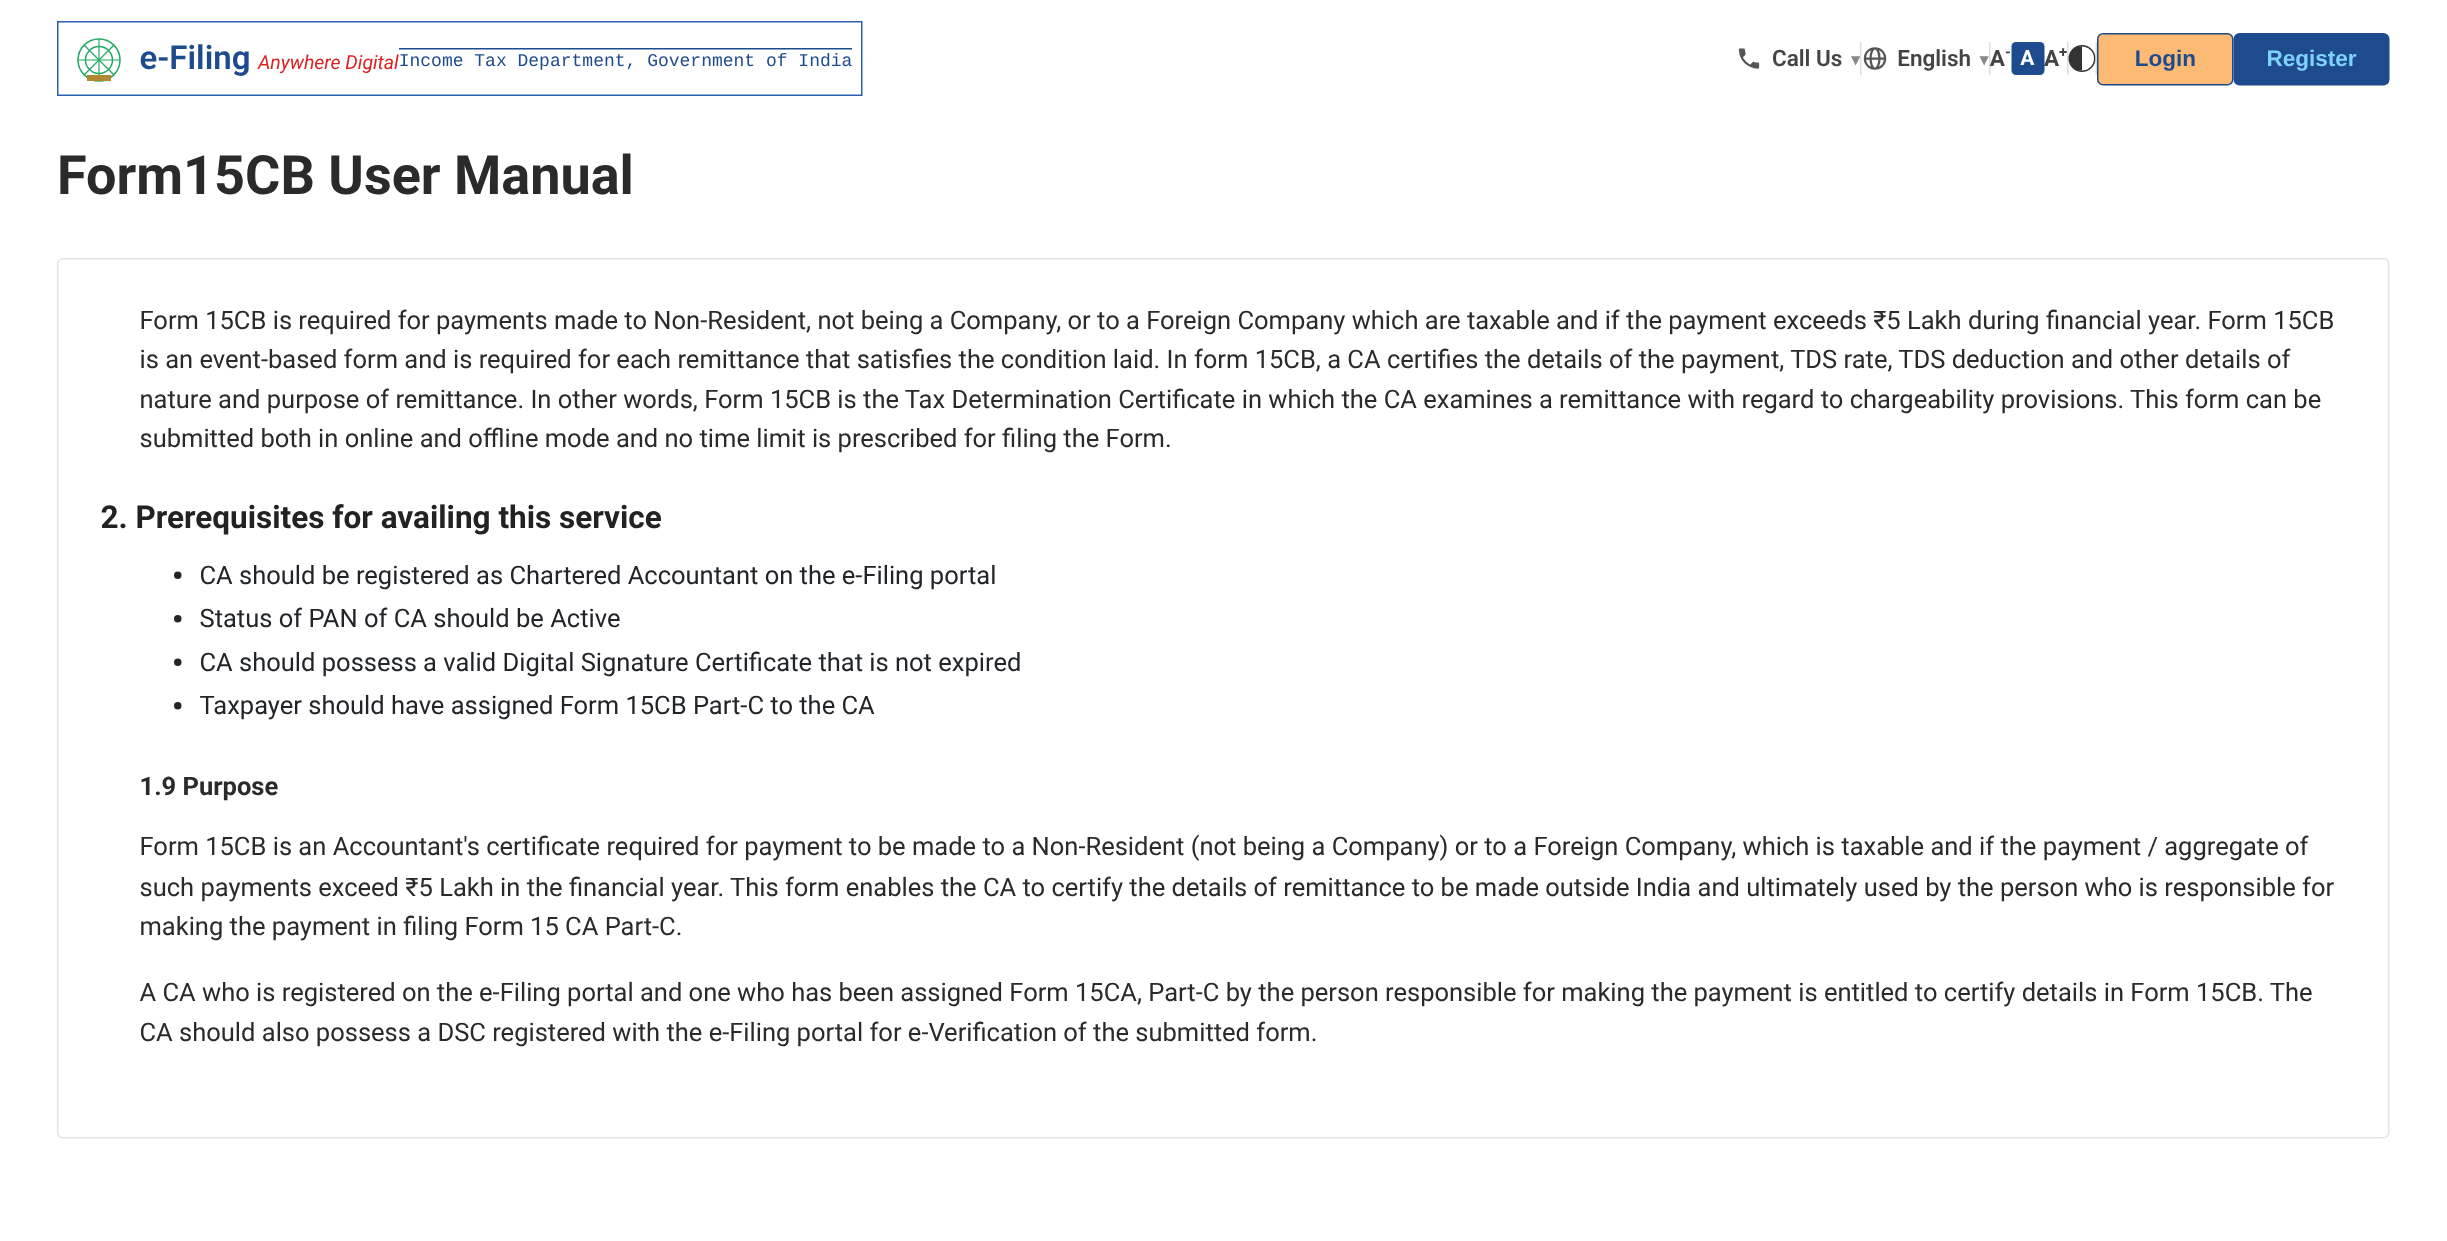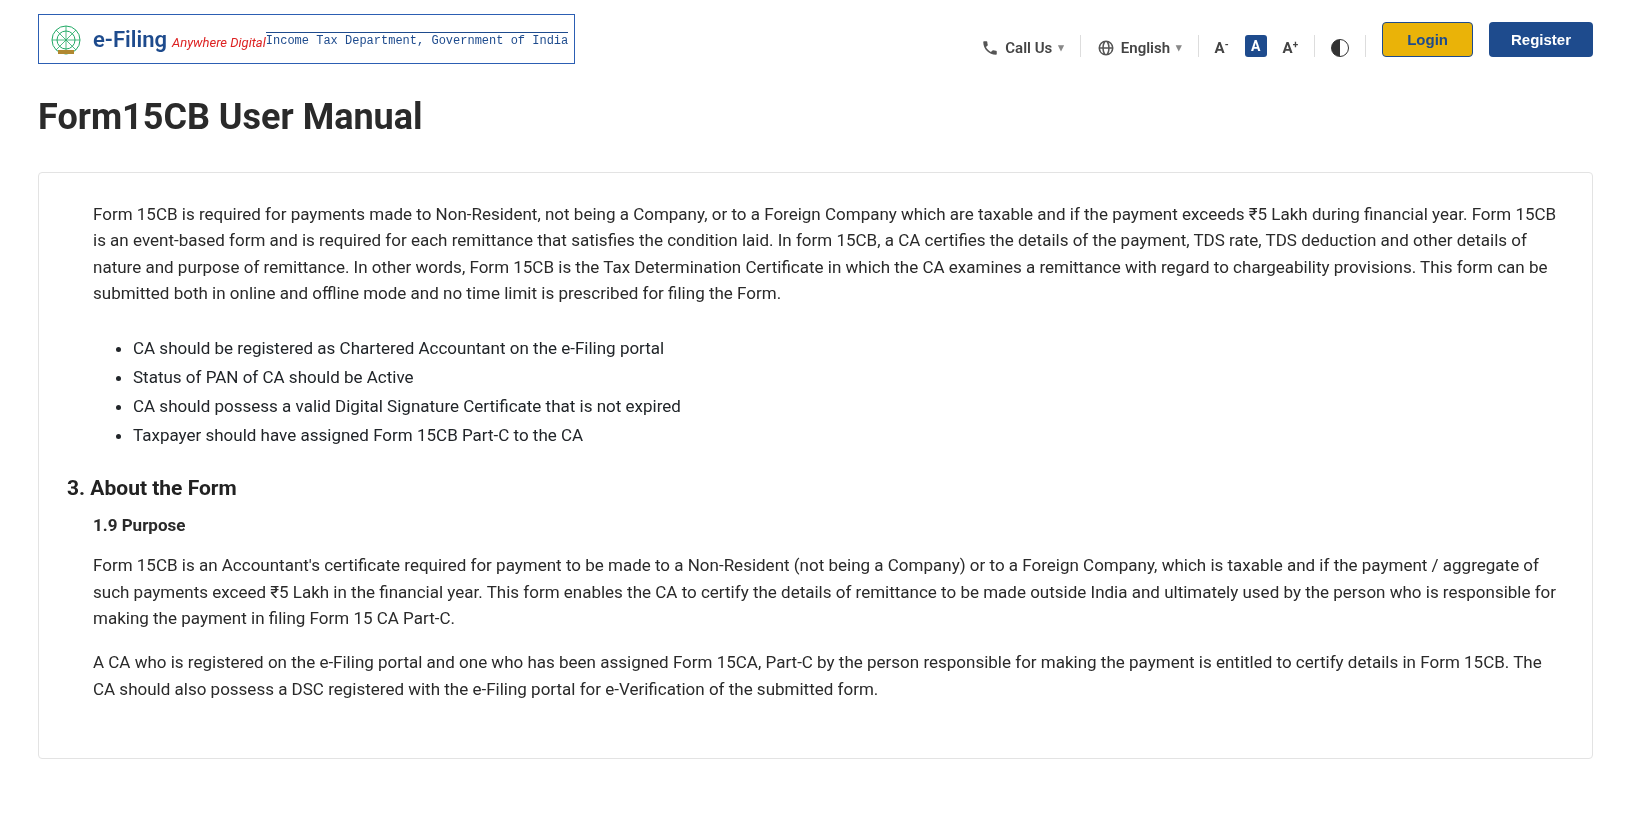--- a/index.html
+++ b/index.html
@@ -27,22 +27,22 @@
     width: 42px; height: 42px;
     display:flex; align-items:center; justify-content:center;
   }
   .logo-text { display:flex; line-height:1; }
   .efiling-line { display:flex; align-items: baseline; gap:5px; }
   .efiling { color:#1e4b8d; font-weight:600; font-size:22px; }
   .tagline { color:#d22; font-style:italic; font-size:13px; }
   .dept { color:#1e4b8d; font-size:12px; border-top:1px solid #1e4b8d; margin-top:3px; padding-top:2px;font-family:Liberation Mono, monospace; }
   .header-right {
     display:flex;
-    align-items:flex-end;
-    gap: 16px;
+    align-items:center;
+    gap: 0;
     color:#555;
   }
   .hr-item {
     display:flex;
     align-items:center;
     gap:6px;
     font-size:15px;
     font-weight:600;
     color:#444;
     cursor:pointer;
@@ -59,31 +59,31 @@
     font-size:14px;font-weight:700;
   }
   .a-plain {
     font-size:15px;font-weight:700;color:#444;
     display:flex;align-items:flex-start;
   }
   .a-plain sup { font-size:10px; }
   .login-btn {
     border:1px solid #1e4b8d;
     color:#1e4b8d;
-    background:#eab308;
+    background:#fdba74;
     padding:8px 24px;
     border-radius:4px;
     font-weight:600;
     font-size:15px;
     cursor:pointer;
   }
   .register-btn {
     border:none;
     background:#1e4b8d;
-    color:#ffffff;
+    color:#7dd3fc;
     padding:9px 22px;
     border-radius:4px;
     font-weight:600;
     font-size:15px;
     cursor:pointer;
   }
   .chev { font-size:11px; color:#888; }
   .icon-svg { width:18px; height:18px; fill:#555; }
   .container {
     padding: 0 38px 40px 38px;
@@ -203,28 +203,28 @@
 
 <div class="container">
   <h1 class="page-title">Form15CB User Manual</h1>
 
   <div class="content-box">
 
     <div class="body-inset">
       <p>Form 15CB is required for payments made to Non-Resident, not being a Company, or to a Foreign Company which are taxable and if the payment exceeds ₹5 Lakh during financial year. Form 15CB is an event-based form and is required for each remittance that satisfies the condition laid. In form 15CB, a CA certifies the details of the payment, TDS rate, TDS deduction and other details of nature and purpose of remittance. In other words, Form 15CB is the Tax Determination Certificate in which the CA examines a remittance with regard to chargeability provisions. This form can be submitted both in online and offline mode and no time limit is prescribed for filing the Form.</p>
     </div>
 
+    <h2 class="sec">2. Prerequisites for availing this service</h2>
     <ul class="bullets">
       <li>CA should be registered as Chartered Accountant on the e-Filing portal</li>
       <li>Status of PAN of CA should be Active</li>
       <li>CA should possess a valid Digital Signature Certificate that is not expired</li>
       <li>Taxpayer should have assigned Form 15CB Part-C to the CA</li>
     </ul>
 
-    <h2 class="sec">3. About the Form</h2>
     <div class="body-inset">
       <div class="sub-h">1.9 Purpose</div>
       <p>Form 15CB is an Accountant's certificate required for payment to be made to a Non-Resident (not being a Company) or to a Foreign Company, which is taxable and if the payment / aggregate of such payments exceed ₹5 Lakh in the financial year. This form enables the CA to certify the details of remittance to be made outside India and ultimately used by the person who is responsible for making the payment in filing Form 15 CA Part-C.</p>
       <p style="margin-bottom:0;">A CA who is registered on the e-Filing portal and one who has been assigned Form 15CA, Part-C by the person responsible for making the payment is entitled to certify details in Form 15CB. The CA should also possess a DSC registered with the e-Filing portal for e-Verification of the submitted form.</p>
     </div>
 
   </div>
 </div>
 
 </body></html>

